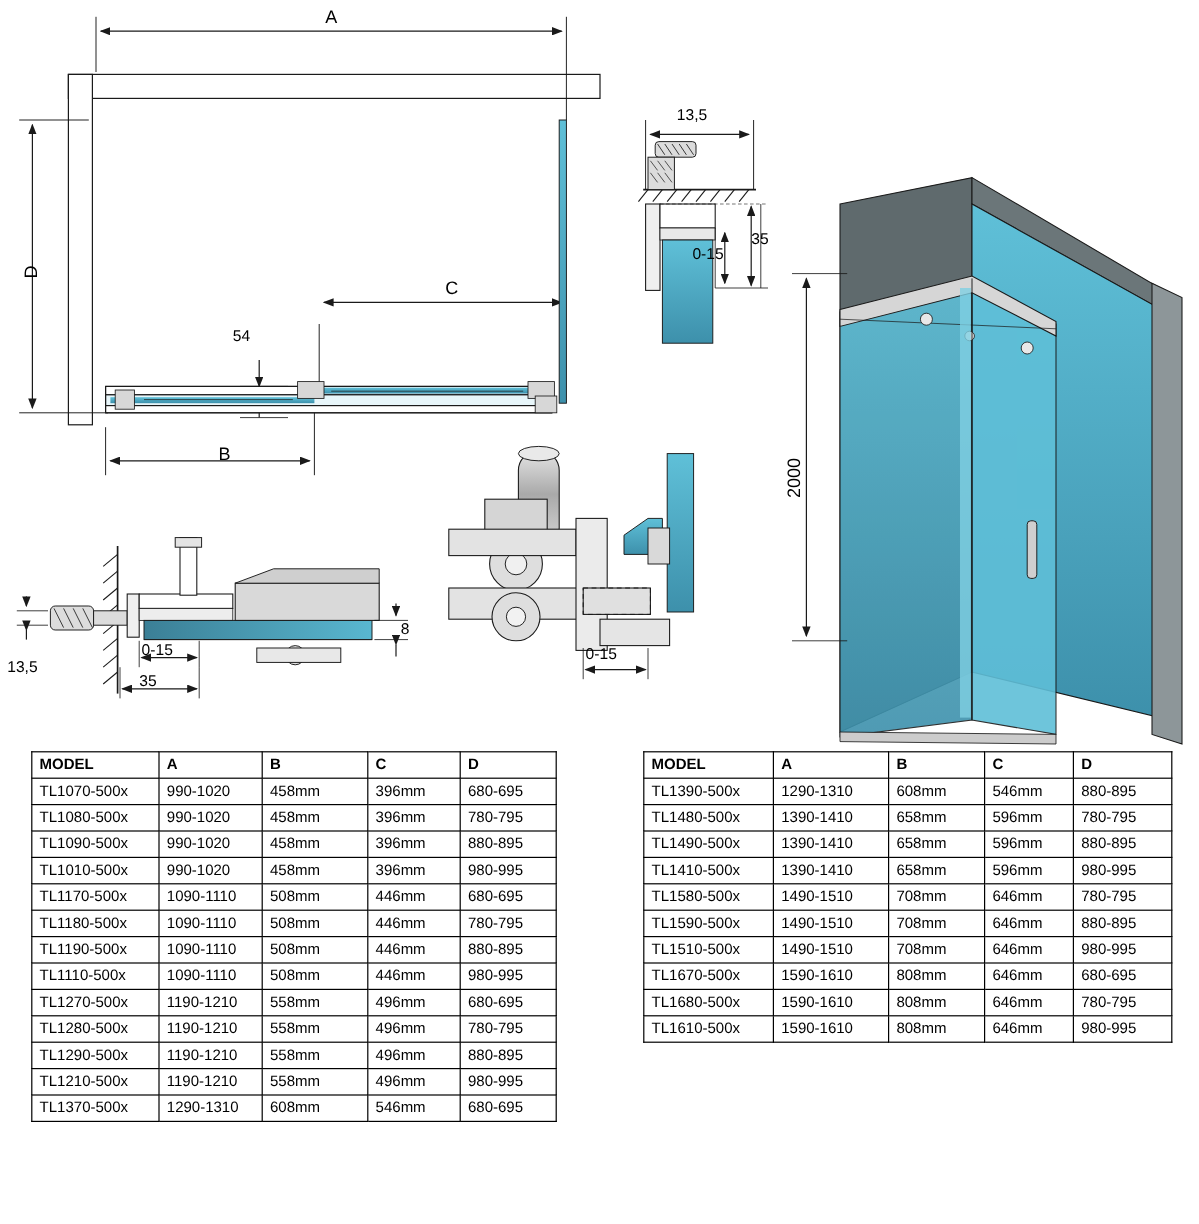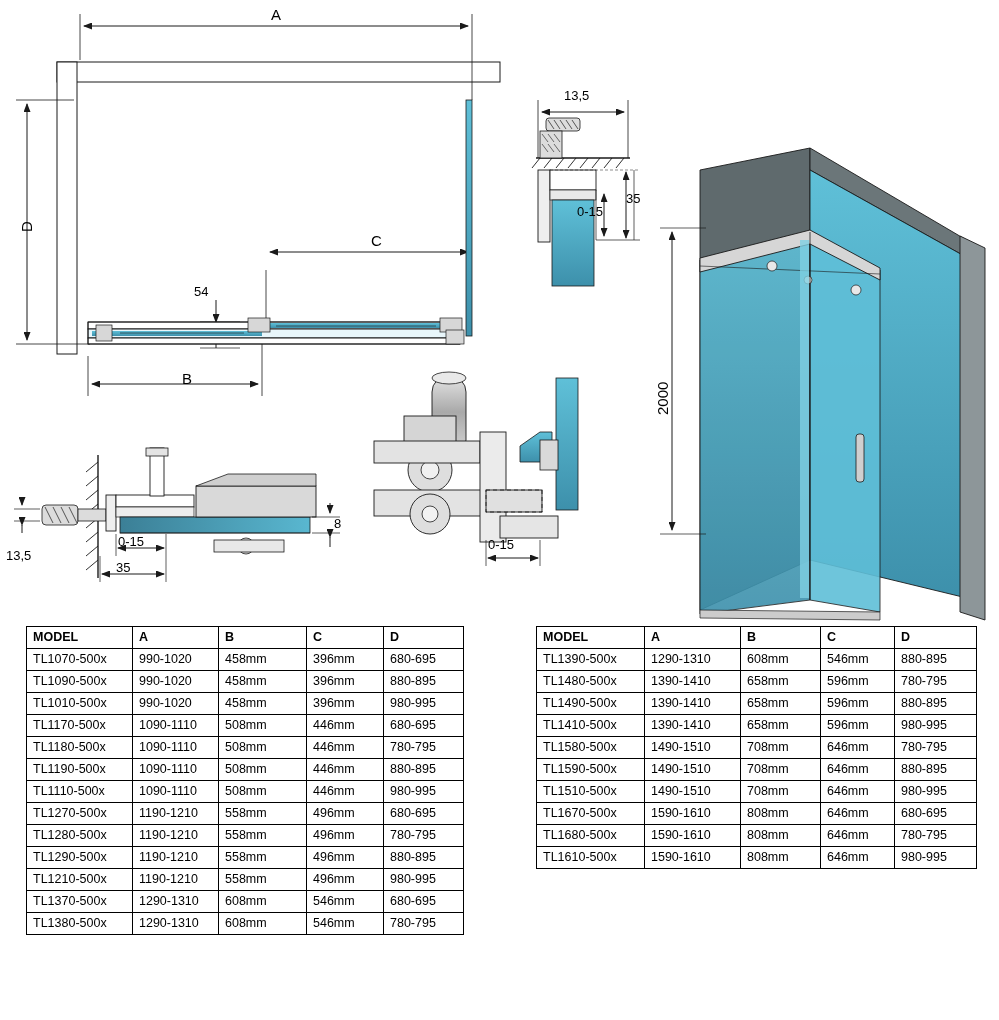--- a/index.html
+++ b/index.html
@@ -301,21 +301,21 @@
       <line x1="660" y1="228" x2="706" y2="228" stroke-width="0.7"></line>
       <line x1="660" y1="534" x2="706" y2="534" stroke-width="0.7"></line>
       <line x1="672" y1="232" x2="672" y2="530" marker-start="url(#arrB)" marker-end="url(#arrA)" stroke-width="1"></line>
     </g>
   </svg>
 
   <div class="dim-label" style="left:271px; top:6px; font-weight:normal;">A</div>
   <div class="dim-label" style="left:182px; top:370px;">B</div>
   <div class="dim-label" style="left:371px; top:232px;">C</div>
   <div class="dim-label rot90" style="left:18px; top:232px;">D</div>
-  <div class="dim-label dim-small" style="left:194px; top:284px;">54</div>
+  <div class="dim-label dim-small" style="left:194px; top:272px;">54</div>
 
   <div class="dim-label dim-small" style="left:564px; top:88px;">13,5</div>
   <div class="dim-label dim-small" style="left:577px; top:204px;">0-15</div>
   <div class="dim-label dim-small" style="left:626px; top:191px;">35</div>
 
   <div class="dim-label dim-small" style="left:6px; top:548px;">13,5</div>
   <div class="dim-label dim-small" style="left:118px; top:534px;">0-15</div>
   <div class="dim-label dim-small" style="left:116px; top:560px;">35</div>
   <div class="dim-label dim-small" style="left:334px; top:516px;">8</div>
 
@@ -335,20 +335,27 @@
     </thead>
     <tbody id="left-body">
         <tr>
           <td>TL1070-500x</td>
           <td>990-1020</td>
           <td>458mm</td>
           <td>396mm</td>
           <td>680-695</td>
         </tr>
         <tr>
+          <td>TL1080-500x</td>
+          <td>990-1020</td>
+          <td>458mm</td>
+          <td>396mm</td>
+          <td>780-795</td>
+        </tr>
+        <tr>
           <td>TL1090-500x</td>
           <td>990-1020</td>
           <td>458mm</td>
           <td>396mm</td>
           <td>880-895</td>
         </tr>
         <tr>
           <td>TL1010-500x</td>
           <td>990-1020</td>
           <td>458mm</td>
@@ -410,27 +417,20 @@
           <td>558mm</td>
           <td>496mm</td>
           <td>980-995</td>
         </tr>
         <tr>
           <td>TL1370-500x</td>
           <td>1290-1310</td>
           <td>608mm</td>
           <td>546mm</td>
           <td>680-695</td>
-        </tr>
-        <tr>
-          <td>TL1380-500x</td>
-          <td>1290-1310</td>
-          <td>608mm</td>
-          <td>546mm</td>
-          <td>780-795</td>
         </tr>
       </tbody>
   </table>
 
   <table class="spec-table" id="table-right">
     <thead>
       <tr>
         <th>MODEL</th>
         <th>A</th>
         <th>B</th>

